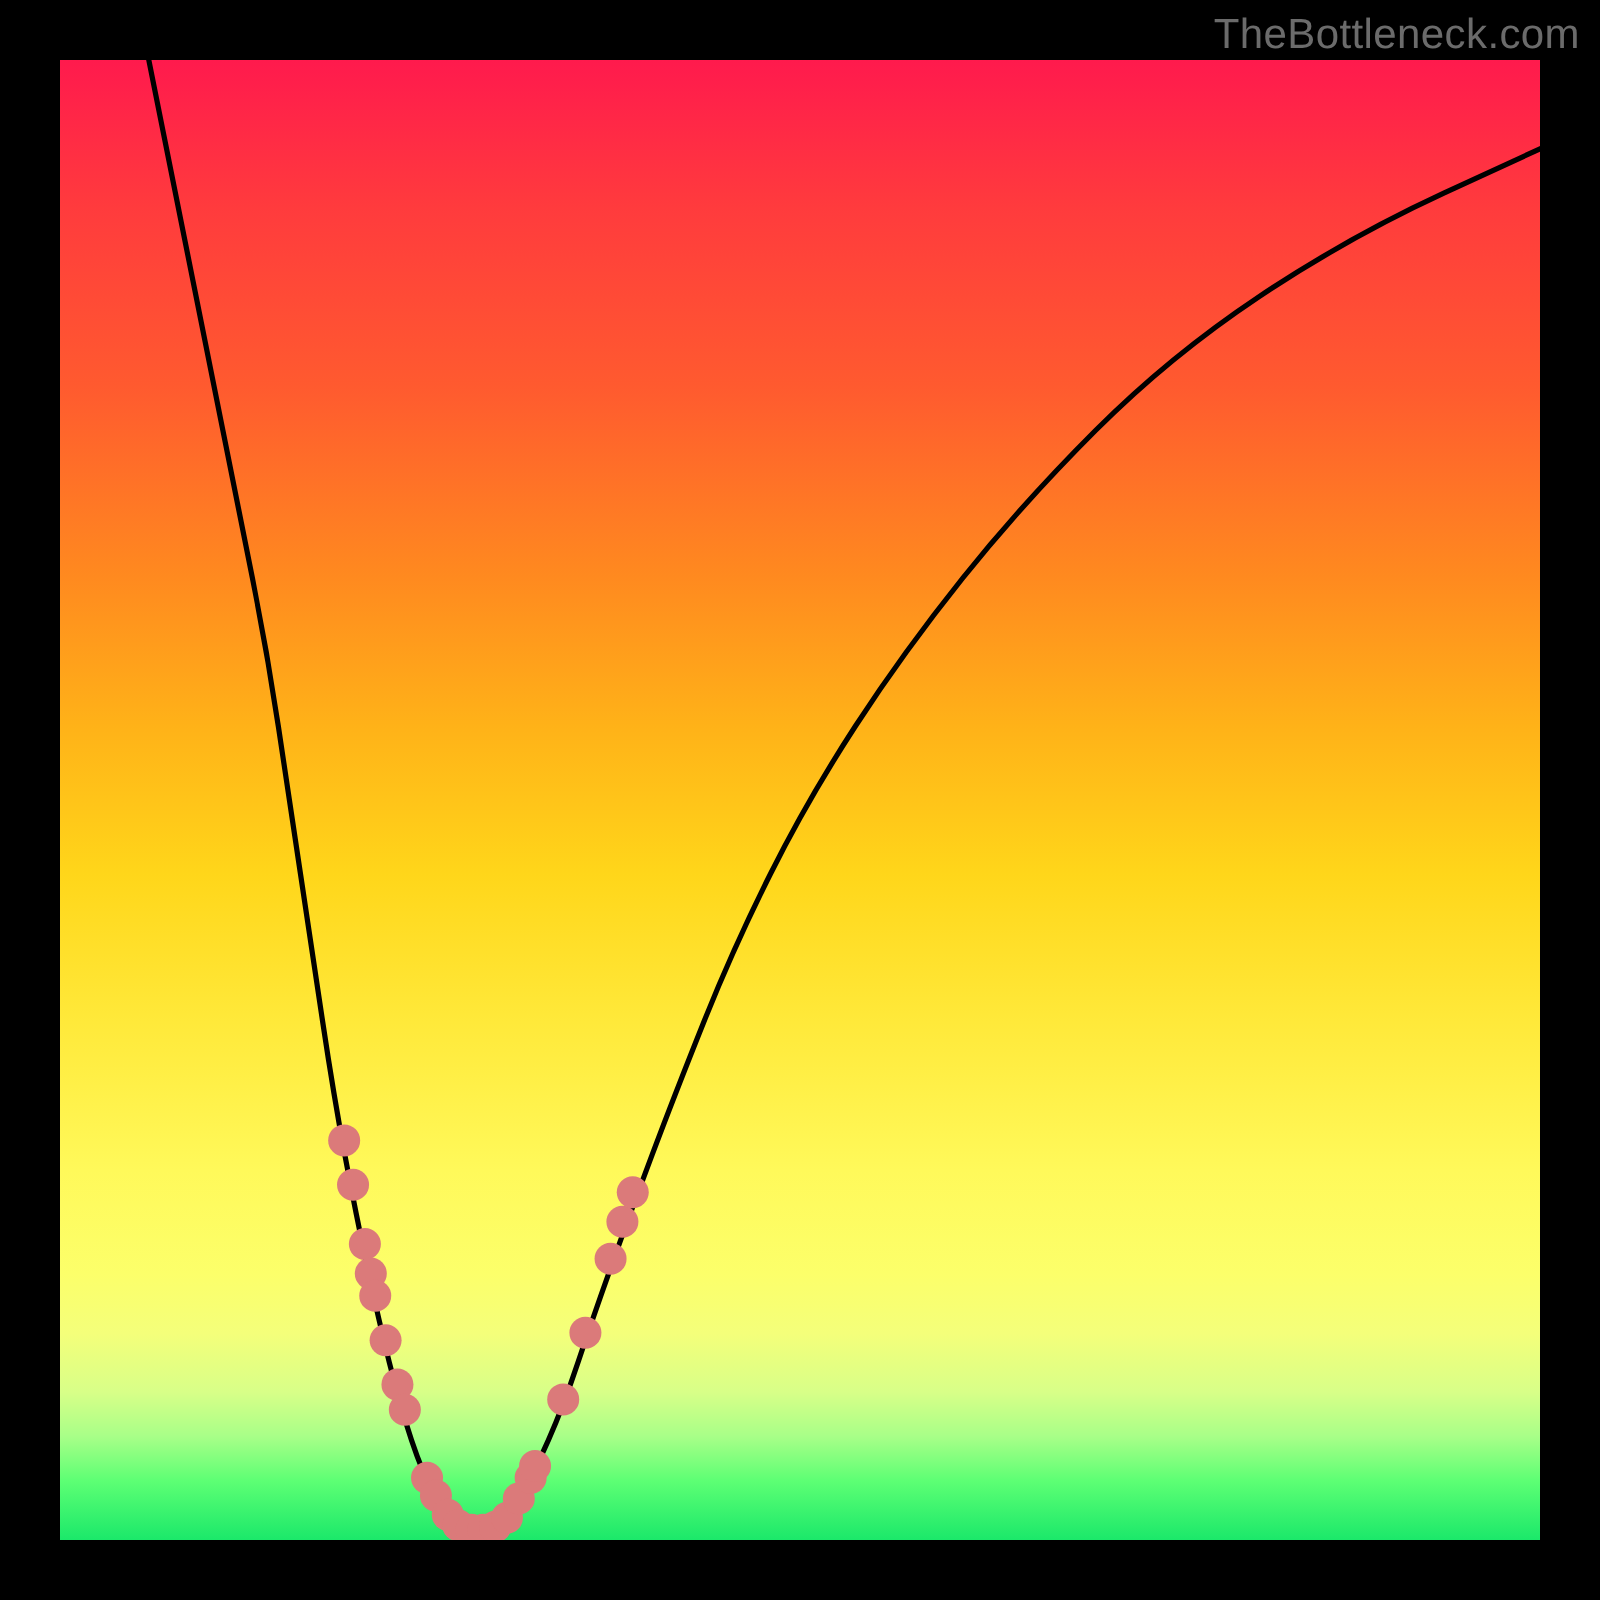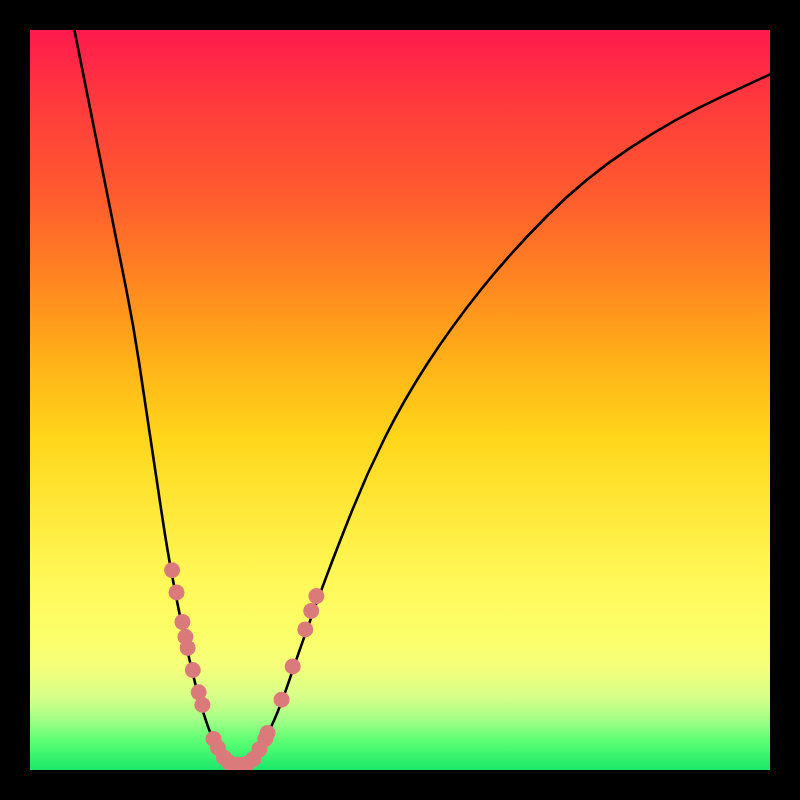--- a/index.html
+++ b/index.html
@@ -65,20 +65,21 @@
     top: 0;
     width: 740px;
     height: 740px;
     z-index: 4;
   }
 </style>
 </head>
 <body>
 
 <div class="frame">
+  <div class="watermark">TheBottleneck.com</div>
   <div class="plot">
     <svg class="curve" viewBox="0 0 740 740" preserveAspectRatio="none">
       <path id="curve-path" d="M 44.40 0.00 Q 44.40 0.00 51.80 37.00 Q 59.20 74.00 66.60 111.00 Q 74.00 148.00 81.40 185.00 Q 88.80 222.00 96.20 259.00 Q 103.60 296.00 109.15 333.00 Q 114.70 370.00 120.25 407.00 Q 125.80 444.00 131.35 481.00 Q 136.90 518.00 142.45 547.60 Q 148.00 577.20 153.55 603.10 Q 159.10 629.00 164.65 651.20 Q 170.20 673.40 175.75 690.05 Q 181.30 706.70 186.85 716.69 Q 192.40 726.68 197.95 731.12 Q 203.50 735.56 209.05 735.56 Q 214.60 735.56 220.15 731.12 Q 225.70 726.68 231.25 716.69 Q 236.80 706.70 244.20 690.05 Q 251.60 673.40 259.00 651.20 Q 266.40 629.00 275.65 603.10 Q 284.90 577.20 296.00 547.60 Q 307.10 518.00 321.90 481.00 Q 336.70 444.00 355.20 407.00 Q 373.70 370.00 397.75 333.00 Q 421.80 296.00 451.40 259.00 Q 481.00 222.00 518.00 185.00 Q 555.00 148.00 599.40 118.40 Q 643.80 88.80 691.90 66.60 T 740.00 44.40" stroke="#000" stroke-width="2.6" fill="none" stroke-linecap="round" stroke-linejoin="round"></path>
     </svg>
     <svg class="markers" viewBox="0 0 740 740" preserveAspectRatio="none">
       <g id="marker-group">
           <circle cx="142.08" cy="540.20" r="8" fill="#db7a7a"></circle>
           <circle cx="146.52" cy="562.40" r="8" fill="#db7a7a"></circle>
           <circle cx="152.44" cy="592.00" r="8" fill="#db7a7a"></circle>
           <circle cx="155.40" cy="606.80" r="8" fill="#db7a7a"></circle>

